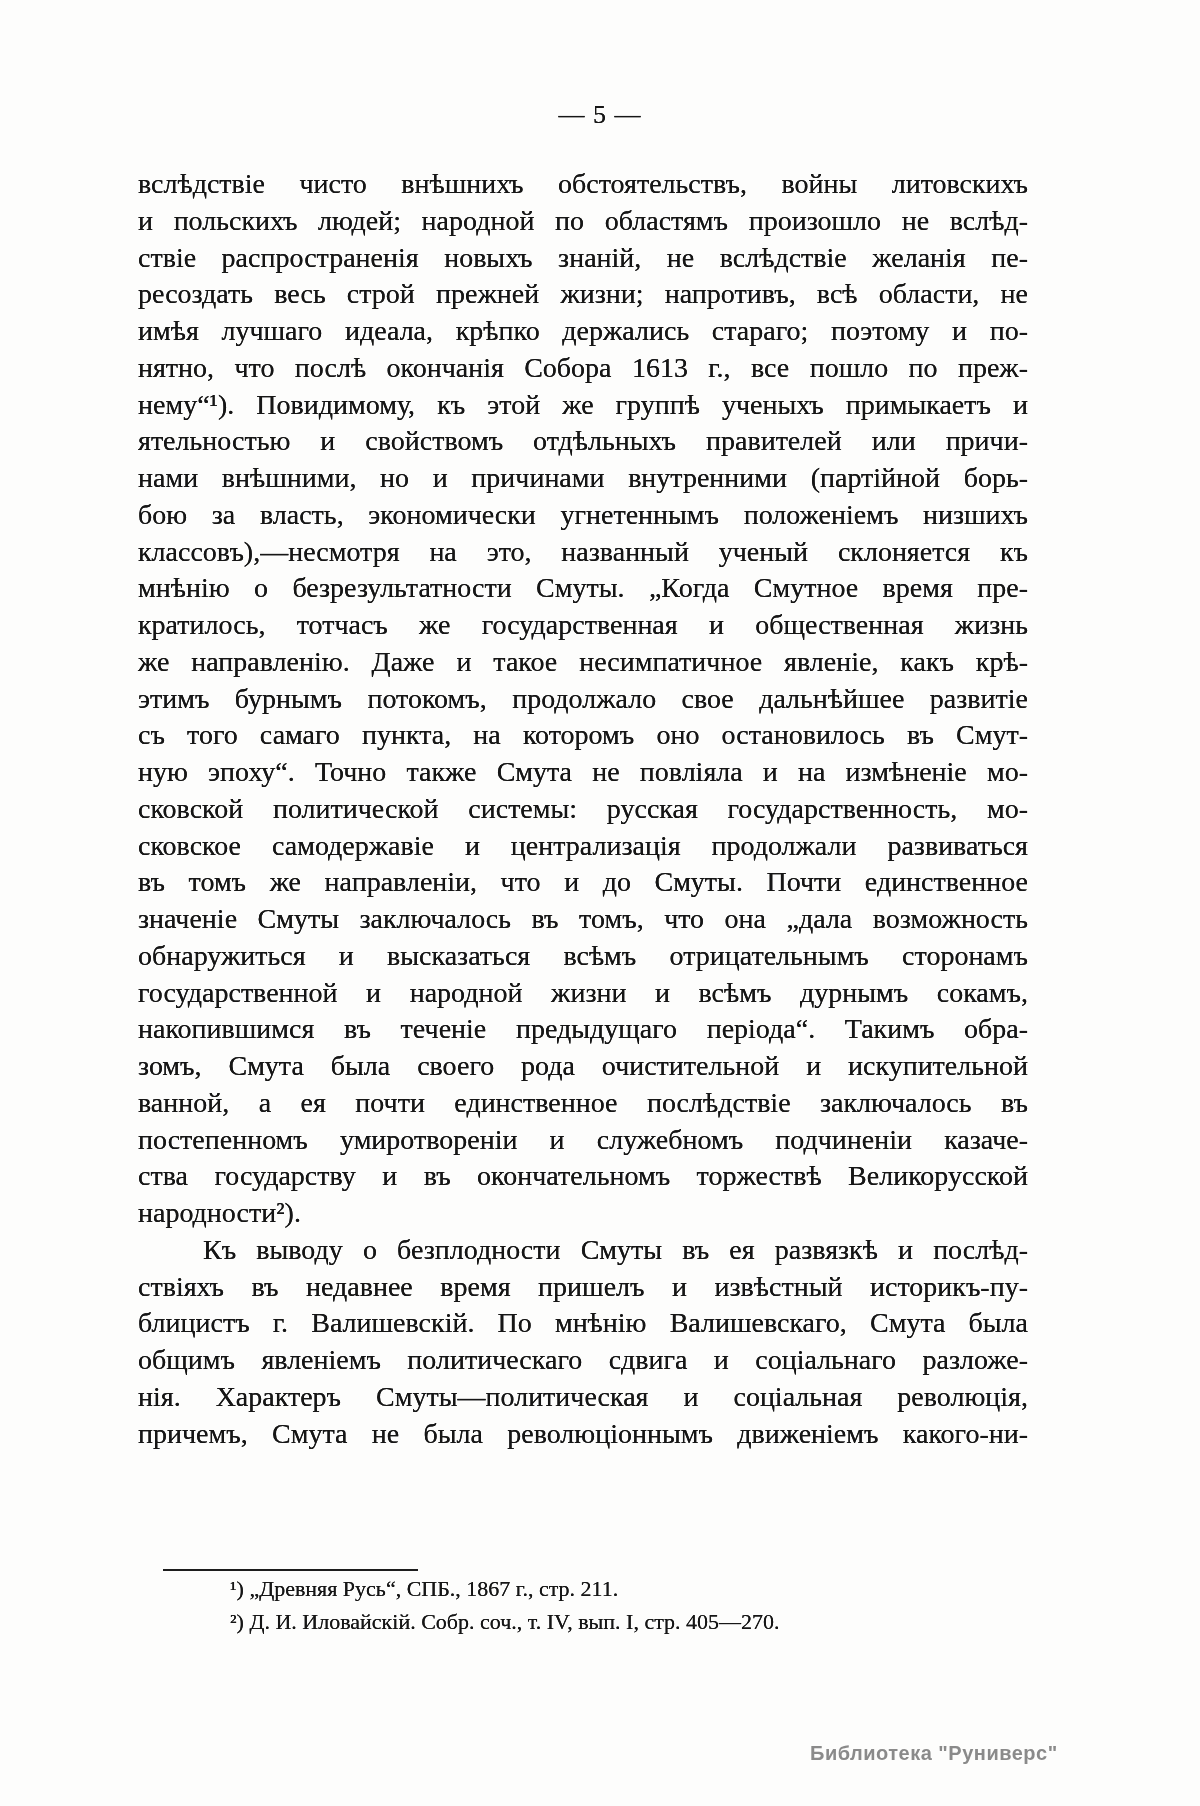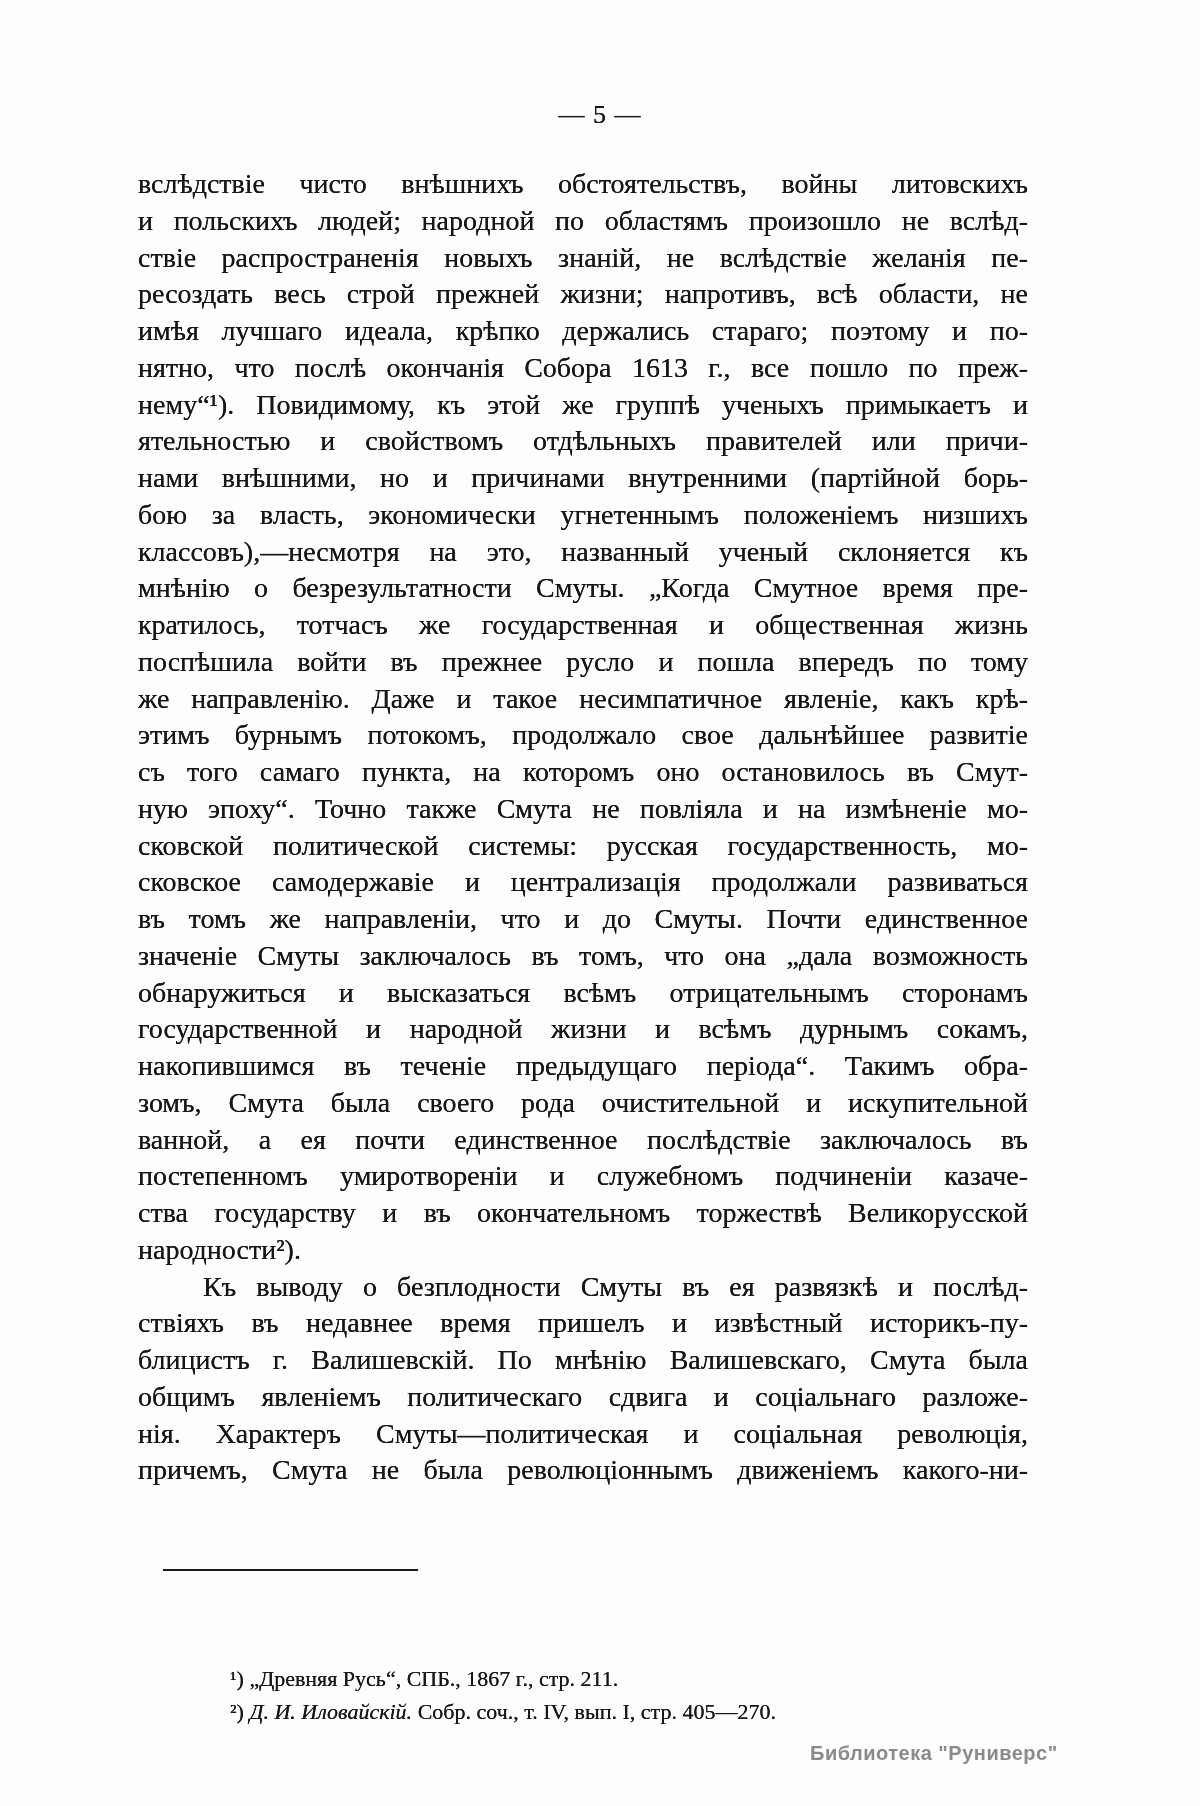--- a/index.html
+++ b/index.html
@@ -40,27 +40,27 @@
   .line.indent {
     padding-left: 65px;
     box-sizing: border-box;
   }
   .fn-rule {
     position: absolute; left: 163px; top: 1569px;
     width: 255px; height: 2px;
     background: #1d1d1d;
   }
   .footnotes {
-    position: absolute; left: 150px; top: 1662px; width: 890px;
+    position: absolute; left: 150px; top: 1572px; width: 890px;
     font-size: 22px;
     line-height: 33px;
     text-shadow: 0 0 0.4px currentColor;
   }
   .fn-line { padding-left: 80px; }
-  .fn-author { font-style: italic; }
+  .fn-author { }
   .watermark {
     position: absolute; left: 810px; top: 1742px;
     font-family: "Liberation Sans", sans-serif;
     font-weight: bold;
     font-size: 20px;
     color: #8a8a8a;
     letter-spacing: 0.5px;
   }
 </style>
 </head>
@@ -77,21 +77,20 @@
     <div class="line">ресоздать весь строй прежней жизни; напротивъ, всѣ области, не</div>
     <div class="line">имѣя лучшаго идеала, крѣпко держались стараго; поэтому и по-</div>
     <div class="line">нятно, что послѣ окончанія Собора 1613 г., все пошло по преж-</div>
     <div class="line">нему“¹). Повидимому, къ этой же группѣ ученыхъ примыкаетъ и</div>
     <div class="line">ятельностью и свойствомъ отдѣльныхъ правителей или причи-</div>
     <div class="line">нами внѣшними, но и причинами внутренними (партійной борь-</div>
     <div class="line">бою за власть, экономически угнетеннымъ положеніемъ низшихъ</div>
     <div class="line">классовъ),—несмотря на это, названный ученый склоняется къ</div>
     <div class="line">мнѣнію о безрезультатности Смуты. „Когда Смутное время пре-</div>
     <div class="line">кратилось, тотчасъ же государственная и общественная жизнь</div>
-    <div class="line">поспѣшила войти въ прежнее русло и пошла впередъ по тому</div>
     <div class="line">же направленію. Даже и такое несимпатичное явленіе, какъ крѣ-</div>
     <div class="line">этимъ бурнымъ потокомъ, продолжало свое дальнѣйшее развитіе</div>
     <div class="line">съ того самаго пункта, на которомъ оно остановилось въ Смут-</div>
     <div class="line">ную эпоху“. Точно также Смута не повліяла и на измѣненіе мо-</div>
     <div class="line">сковской политической системы: русская государственность, мо-</div>
     <div class="line">сковское самодержавіе и централизація продолжали развиваться</div>
     <div class="line">въ томъ же направленіи, что и до Смуты. Почти единственное</div>
     <div class="line">значеніе Смуты заключалось въ томъ, что она „дала возможность</div>
     <div class="line">обнаружиться и высказаться всѣмъ отрицательнымъ сторонамъ</div>
     <div class="line">государственной и народной жизни и всѣмъ дурнымъ сокамъ,</div>

